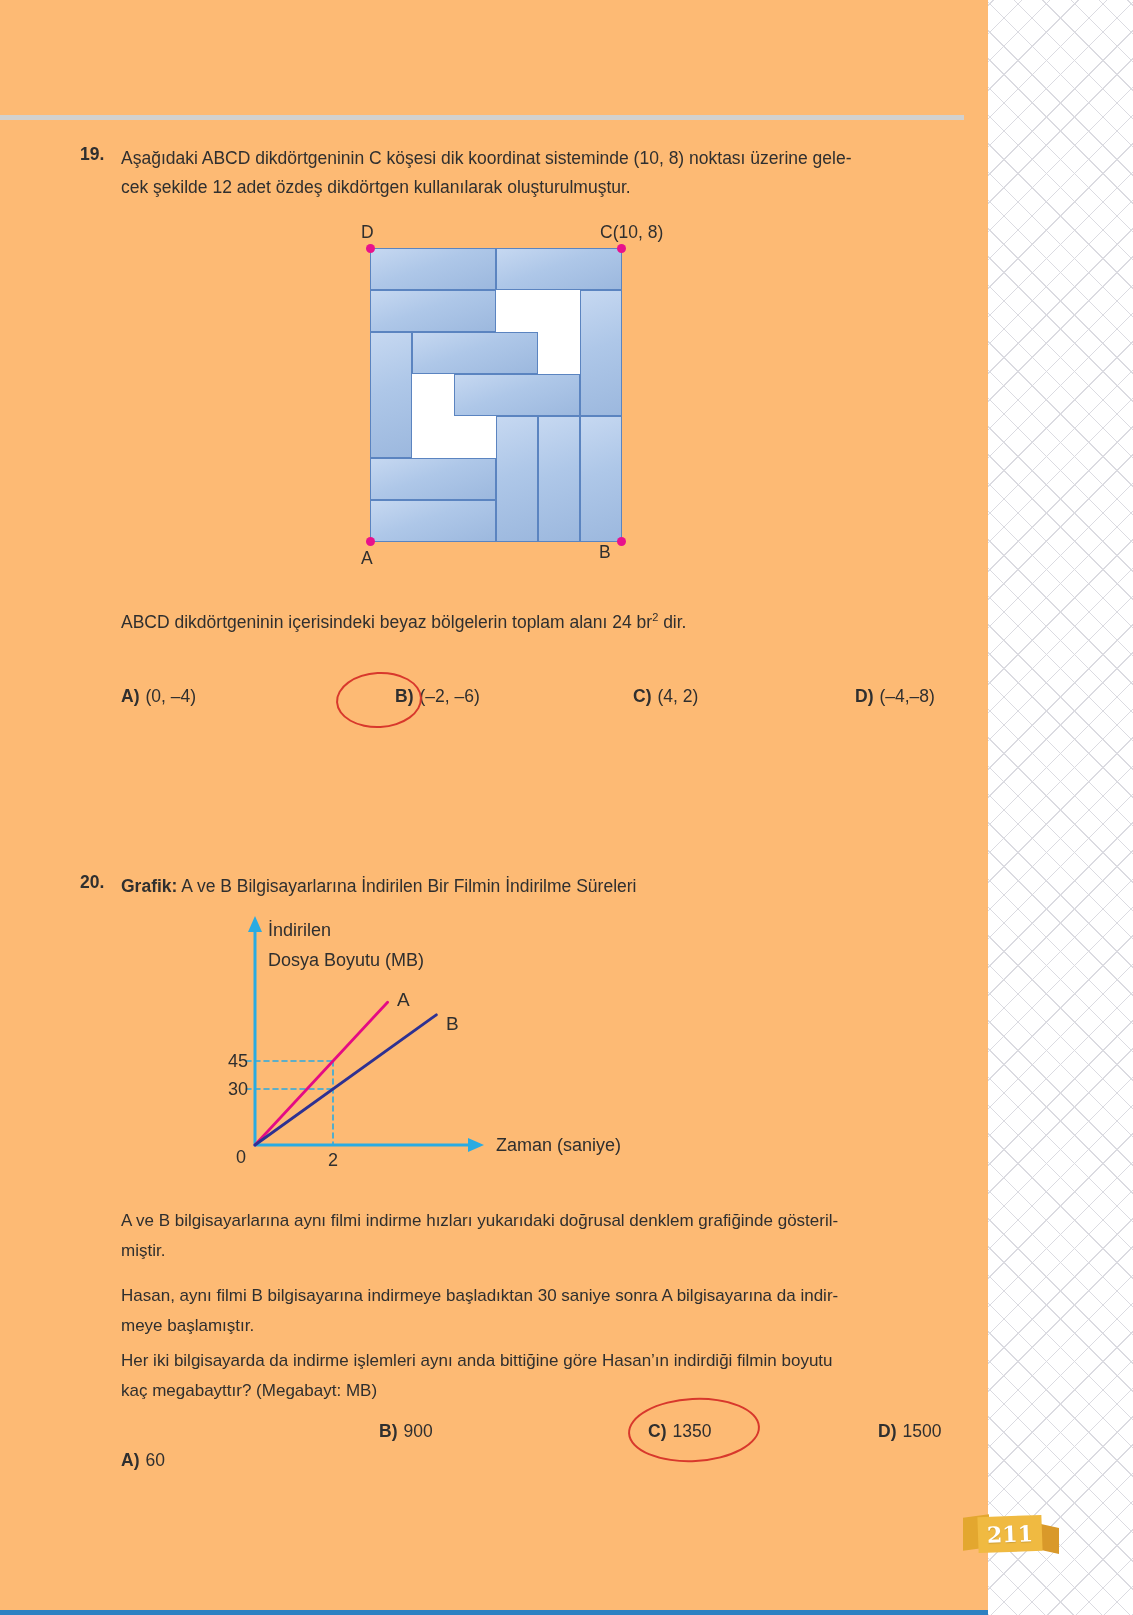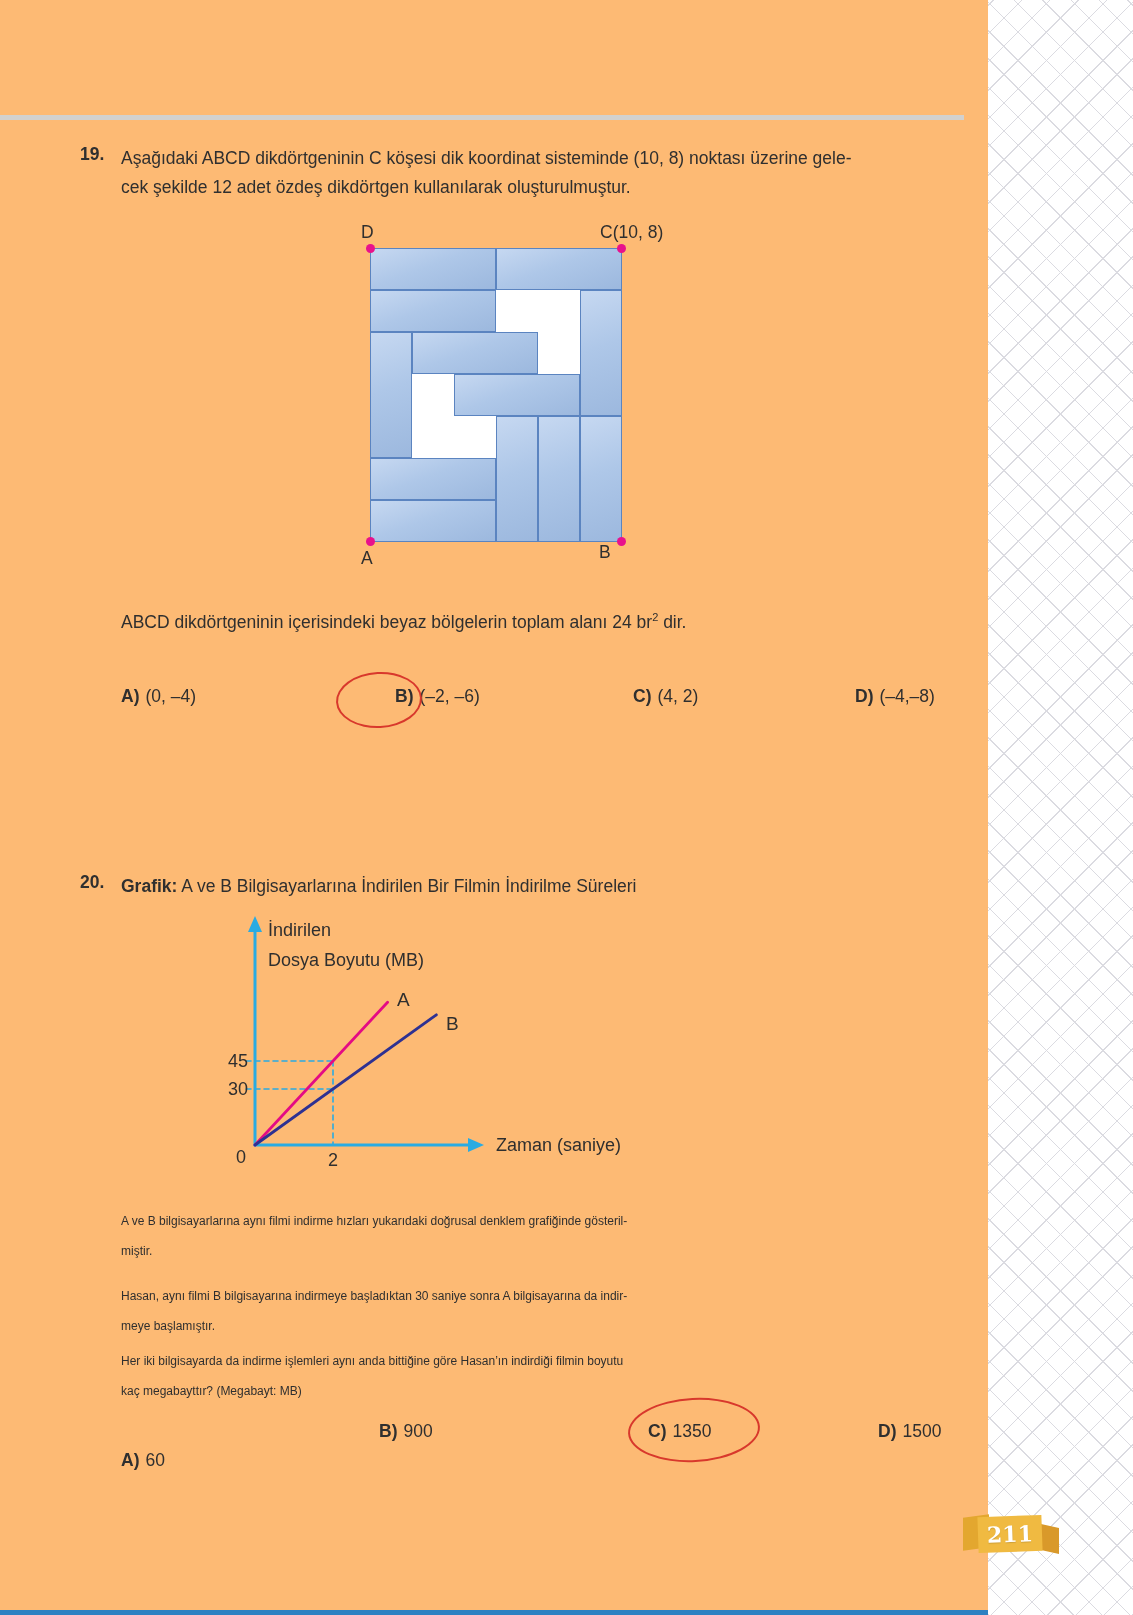--- a/index.html
+++ b/index.html
@@ -12,21 +12,21 @@
     background-color:#ffffff;
     background-image:
       repeating-linear-gradient(45deg,#dbdbe1 0,#dbdbe1 1px,transparent 1px,transparent 20px),
       repeating-linear-gradient(-45deg,#dbdbe1 0,#dbdbe1 1px,transparent 1px,transparent 20px);
   }
   .top-bar{position:absolute;left:0;top:115px;width:964px;height:5px;background:#d2d1cf;}
   .bottom-bar{position:absolute;left:0;top:1610px;width:988px;height:5px;background:#2d80c2;}
   .abs{position:absolute;}
   .qnum{font-weight:bold;font-size:17.5px;}
   .txt{font-size:17.5px;line-height:29px;white-space:nowrap;}
-  .para{font-size:12px;line-height:30px;white-space:nowrap;}
+  .para{font-size:17px;line-height:30px;white-space:nowrap;}
   .para div{height:38px;}
   sup{font-size:11px;}
   
   .figure{background:#ffffff;}
   .tile{
     position:absolute;box-sizing:border-box;border:1px solid #5b84c0;
     background:linear-gradient(160deg,#c6d8f1 0%,#aec7e8 45%,#9cb8de 100%);
   }
   .dot{position:absolute;width:9px;height:9px;border-radius:50%;background:#e8118c;}
   .fig-label{font-size:17.5px;white-space:nowrap;}

